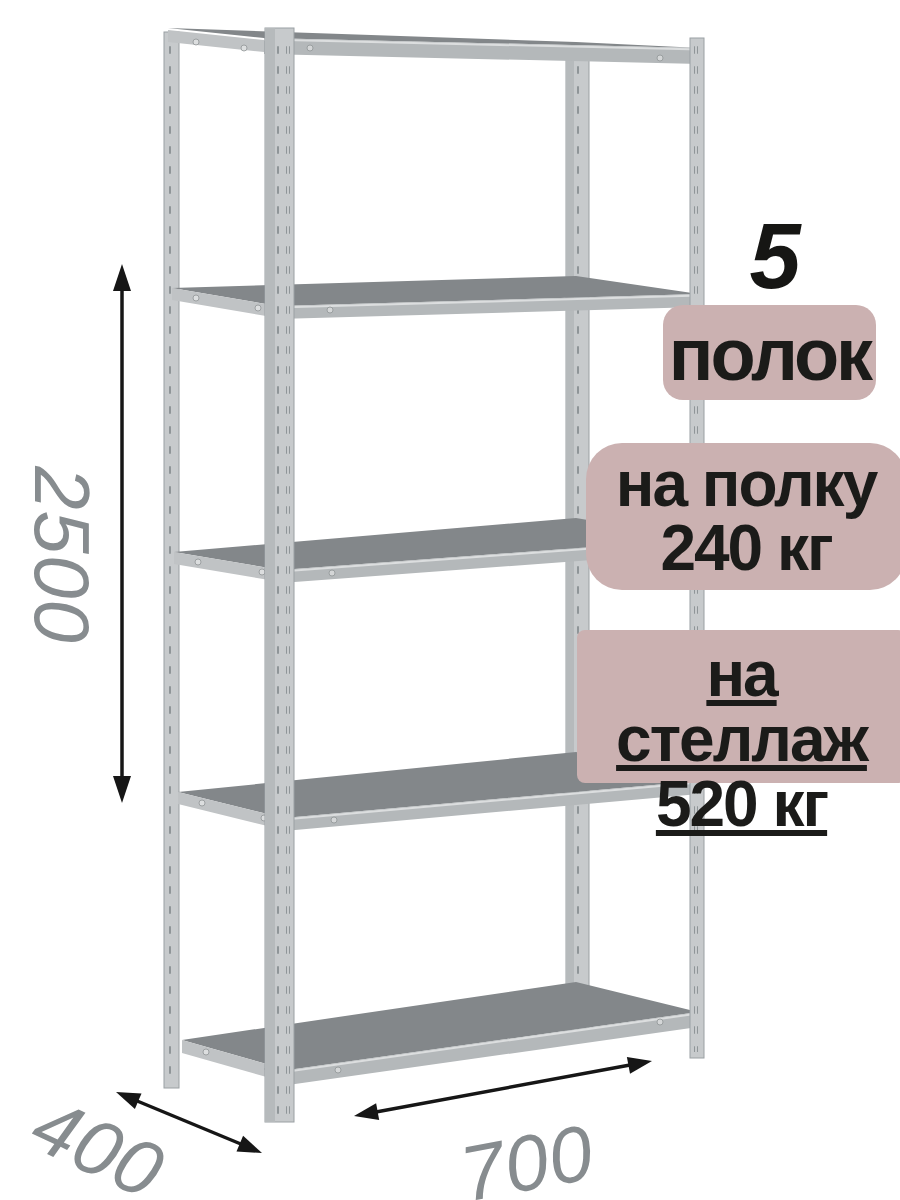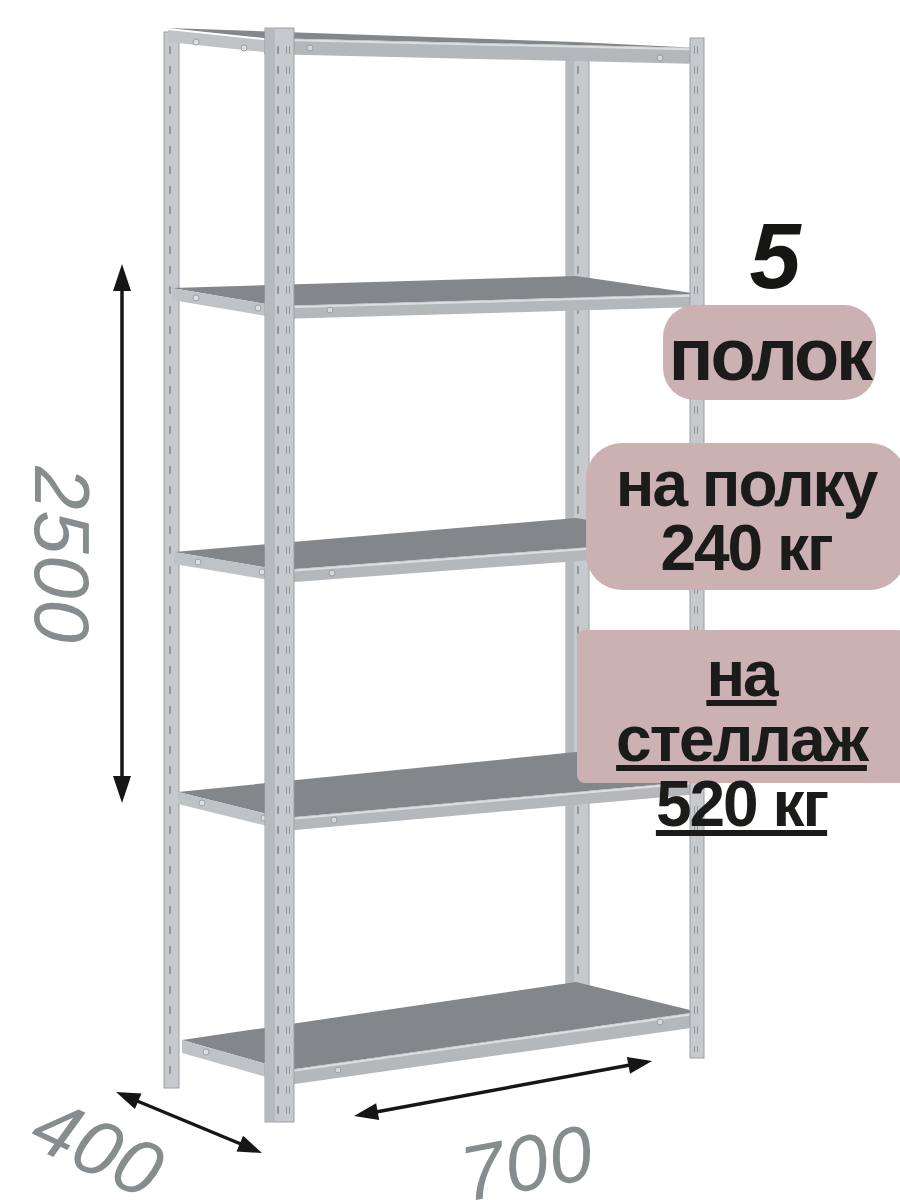--- a/index.html
+++ b/index.html
@@ -23,21 +23,21 @@
   .badge{
     position:absolute;
     background:#cbb1b1;
     color:#1b1b19;
     font-weight:bold;
     text-align:center;
     box-sizing:border-box;
   }
   .badge-shelves{
     left:663px;top:305px;width:213px;height:95px;
-    border-radius:32px;
+    border-radius:20px;
     font-size:74px;letter-spacing:-3px;line-height:99px;
   }
   .badge-two-line{font-size:64px;letter-spacing:-2px;margin-left:28px;}
   .badge-per-shelf{
     left:558px;top:443px;width:320px;height:147px;
     border-radius:36px;padding-top:9px;line-height:64px;
   }
   .badge-per-rack{
     left:549px;top:630px;width:329px;height:153px;
     border-radius:8px;padding-top:12px;line-height:65px;text-decoration:underline;

